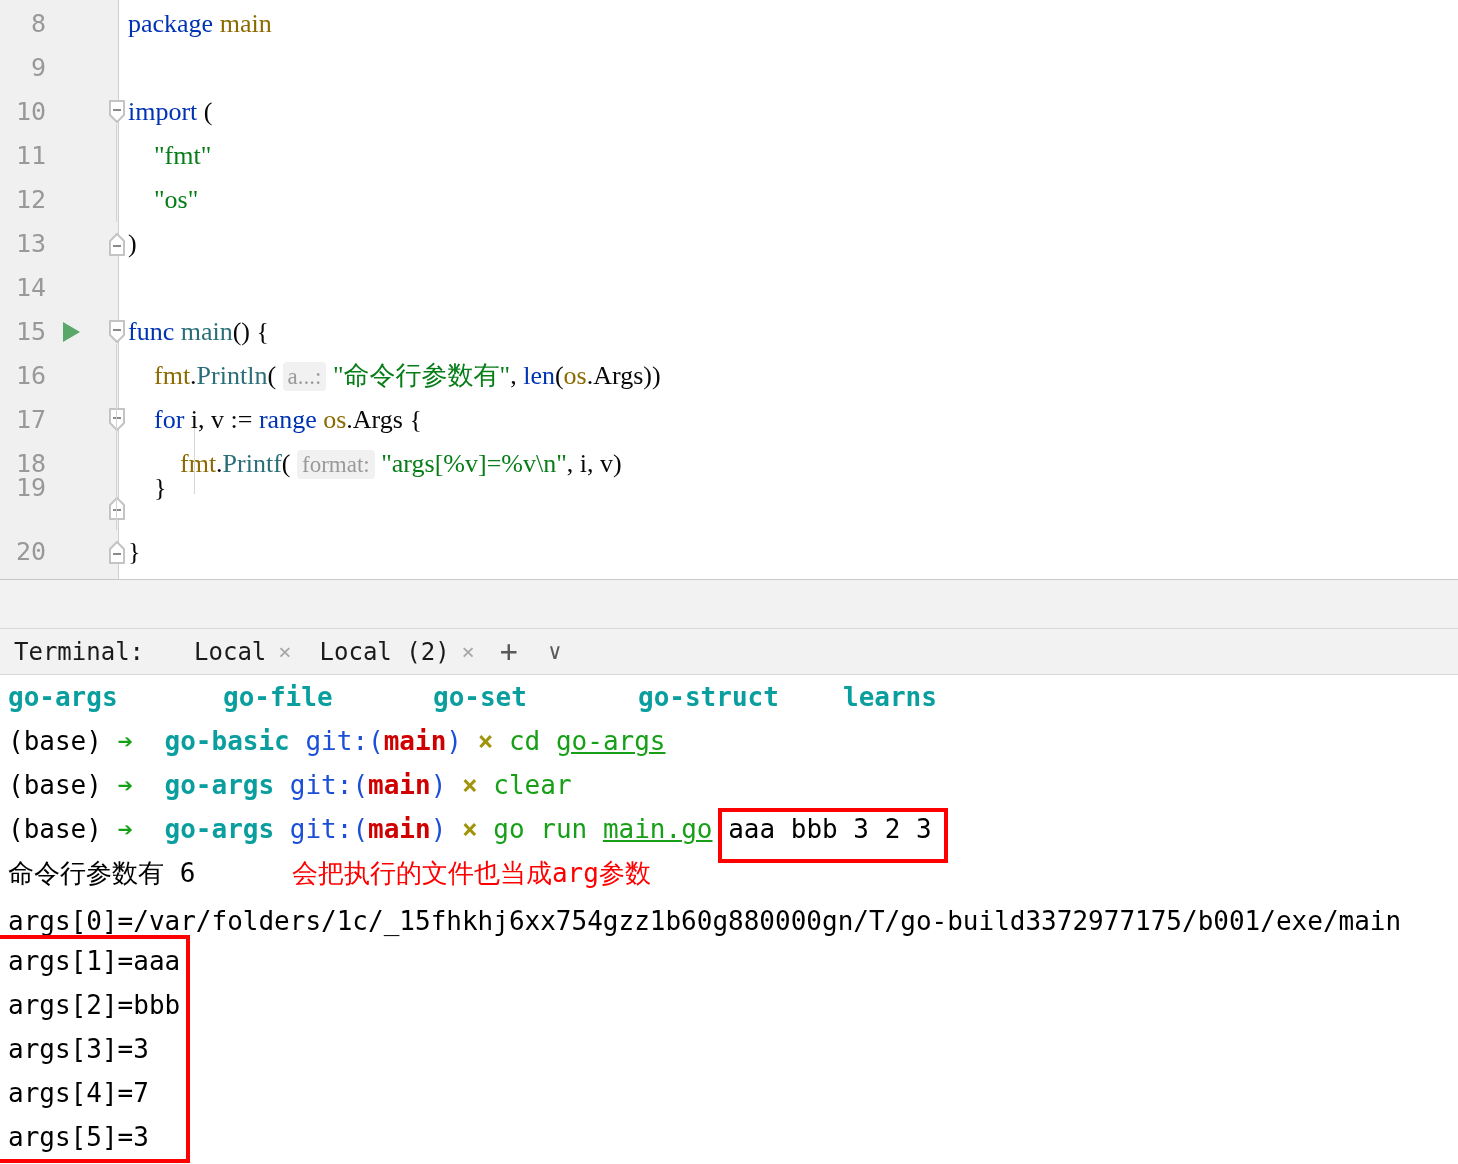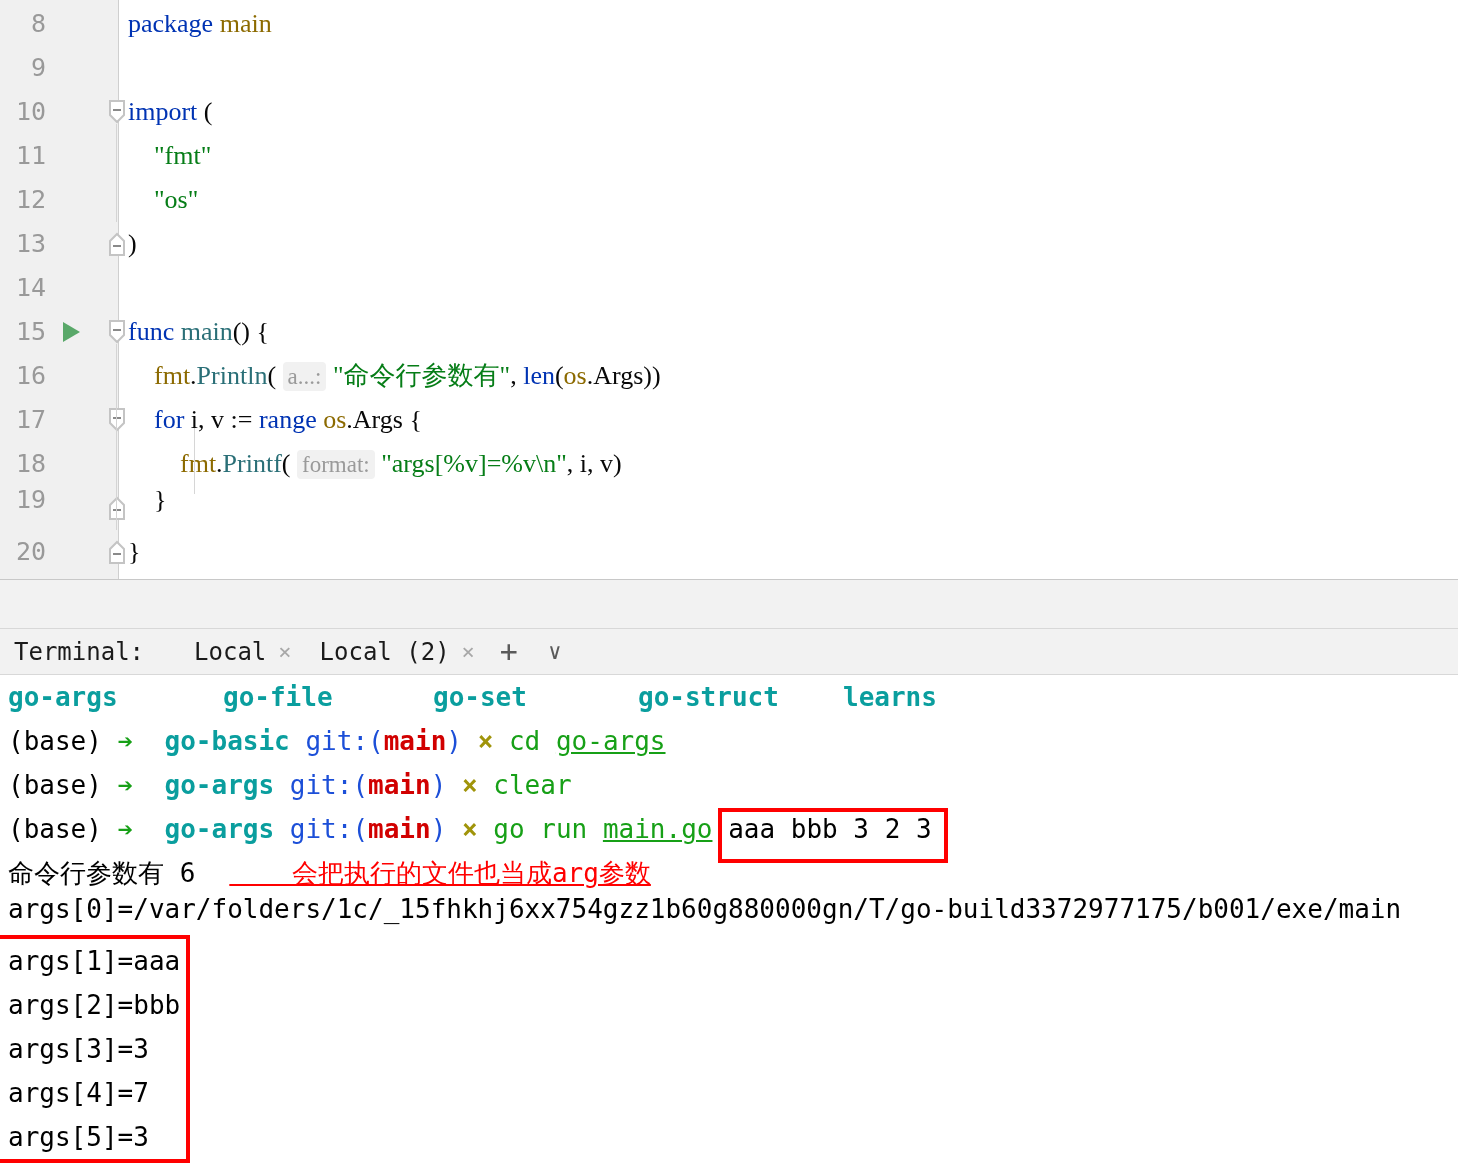--- a/index.html
+++ b/index.html
@@ -190,21 +190,21 @@
   }
   .t-dir    { color: #0a9e9e; font-weight: bold; }
   .t-teal   { color: #0a9e9e; font-weight: bold; }
   .t-arrow  { color: #17a017; font-weight: bold; }
   .t-blue   { color: #1c4fd8; font-weight: normal; }
   .t-red    { color: #d10000; font-weight: bold; }
   .t-yellow { color: #a0940a; font-weight: bold; }
   .t-green  { color: #17a017; }
   .t-black  { color: #000000; }
   .t-under  { text-decoration: underline; }
-  .t-note   { color: #ff0000; text-decoration: underline; }
+  .t-note   { color: #ff0000; }
 
   .redbox {
     position: absolute;
     border: 4px solid #ff0000;
     box-sizing: border-box;
     pointer-events: none;
   }
 </style>
 </head>
 <body>
@@ -237,21 +237,21 @@
           <path d="M4,2 H18 V16 L11,23 L4,16 Z" fill="#ffffff" stroke="#c4c4c4" stroke-width="2"></path>
           <rect x="7" y="10" width="8" height="2" fill="#8a8a8a"></rect>
         </svg></div>
       <div class="code-line" style="top: 354px;"><span class="lineno">16</span><span class="code-text"><span class="plain">    </span><span class="pkg">fmt</span><span class="plain">.</span><span class="fn">Println</span><span class="plain">( </span><span class="hint">a...:</span><span class="plain"> </span><span class="str">"命令行参数有"</span><span class="plain">, </span><span class="kw">len</span><span class="plain">(</span><span class="pkg">os</span><span class="plain">.Args))</span></span></div>
       <div class="code-line" style="top: 398px;"><span class="lineno">17</span><span class="code-text"><span class="plain">    </span><span class="kw">for</span><span class="plain"> i, v := </span><span class="kw">range</span><span class="plain"> </span><span class="pkg">os</span><span class="plain">.Args {</span></span></div>
       <div class="fold-marker" style="top: 407px;"><svg width="22" height="26" viewBox="0 0 22 26">
           <path d="M4,2 H18 V16 L11,23 L4,16 Z" fill="#ffffff" stroke="#c4c4c4" stroke-width="2"></path>
           <rect x="7" y="10" width="8" height="2" fill="#8a8a8a"></rect>
         </svg></div>
       <div class="code-line" style="top: 442px;"><span class="lineno">18</span><span class="code-text"><span class="plain">        </span><span class="pkg">fmt</span><span class="plain">.</span><span class="fn">Printf</span><span class="plain">( </span><span class="hint">format:</span><span class="plain"> </span><span class="str">"args[%v]=%v\n"</span><span class="plain">, i, v)</span></span></div>
-      <div class="code-line" style="top: 478px;"><span class="lineno">19</span><span class="code-text"><span class="plain">    }</span></span></div>
+      <div class="code-line" style="top: 466px;"><span class="lineno">19</span><span class="code-text"><span class="plain">    }</span></span></div>
       <div class="fold-marker" style="top: 495px;"><svg width="22" height="26" viewBox="0 0 22 26">
           <path d="M4,24 H18 V10 L11,3 L4,10 Z" fill="#ffffff" stroke="#c4c4c4" stroke-width="2"></path>
           <rect x="7" y="14" width="8" height="2" fill="#8a8a8a"></rect>
         </svg></div>
       <div class="code-line" style="top: 530px;"><span class="lineno">20</span><span class="code-text"><span class="plain">}</span></span></div>
       <div class="fold-marker" style="top: 539px;"><svg width="22" height="26" viewBox="0 0 22 26">
           <path d="M4,24 H18 V10 L11,3 L4,10 Z" fill="#ffffff" stroke="#c4c4c4" stroke-width="2"></path>
           <rect x="7" y="14" width="8" height="2" fill="#8a8a8a"></rect>
         </svg></div>
       <div class="guide-line" style="left: 116px; top: 124px; height: 98px;"></div>
@@ -277,21 +277,21 @@
   <div class="tab-btn chev">∨</div>
 </div>
 
 <div id="term-body">
   <div id="term-lines">
       <div class="tline" style="top: 0px; left: 8px; position: absolute; height: 44px;"><span class="t-dir" style="position: absolute; left: 0px;">go-args</span><span class="t-dir" style="position: absolute; left: 215px;">go-file</span><span class="t-dir" style="position: absolute; left: 425px;">go-set</span><span class="t-dir" style="position: absolute; left: 630px;">go-struct</span><span class="t-dir" style="position: absolute; left: 835px;">learns</span></div>
       <div class="tline" style="top: 44px; left: 8px;"><span class="t-black">(base) </span><span class="t-arrow">➔</span><span class="t-black">  </span><span class="t-teal">go-basic </span><span class="t-blue">git:</span><span class="t-blue">(</span><span class="t-red">main</span><span class="t-blue">)</span><span class="t-black"> </span><span class="t-yellow">×</span><span class="t-black"> </span><span class="t-green">cd</span><span class="t-black"> </span><span class="t-green t-under">go-args</span></div>
       <div class="tline" style="top: 88px; left: 8px;"><span class="t-black">(base) </span><span class="t-arrow">➔</span><span class="t-black">  </span><span class="t-teal">go-args </span><span class="t-blue">git:</span><span class="t-blue">(</span><span class="t-red">main</span><span class="t-blue">)</span><span class="t-black"> </span><span class="t-yellow">×</span><span class="t-black"> </span><span class="t-green">clear</span></div>
       <div class="tline" style="top: 132px; left: 8px;"><span class="t-black">(base) </span><span class="t-arrow">➔</span><span class="t-black">  </span><span class="t-teal">go-args </span><span class="t-blue">git:</span><span class="t-blue">(</span><span class="t-red">main</span><span class="t-blue">)</span><span class="t-black"> </span><span class="t-yellow">×</span><span class="t-black"> </span><span class="t-green">go run</span><span class="t-black"> </span><span class="t-green t-under">main.go</span><span class="t-black"> </span><span class="t-black" id="extra-args-2">aaa bbb 3 2 3</span></div>
       <div class="tline" style="top: 176px; left: 8px;"><span class="t-black">命令行参数有 6</span><span class="t-note" style="margin-left: 34px;">    会把执行的文件也当成arg参数</span></div>
-      <div class="tline" style="top: 212px; left: 8px;"><span class="t-black">args[0]=/var/folders/1c/_15fhkhj6xx754gzz1b60g880000gn/T/go-build3372977175/b001/exe/main</span></div>
+      <div class="tline" style="top: 224px; left: 8px;"><span class="t-black">args[0]=/var/folders/1c/_15fhkhj6xx754gzz1b60g880000gn/T/go-build3372977175/b001/exe/main</span></div>
       <div class="tline" style="top: 264px; left: 8px;"><span class="t-black">args[1]=aaa</span></div>
       <div class="tline" style="top: 308px; left: 8px;"><span class="t-black">args[2]=bbb</span></div>
       <div class="tline" style="top: 352px; left: 8px;"><span class="t-black">args[3]=3</span></div>
       <div class="tline" style="top: 396px; left: 8px;"><span class="t-black">args[4]=7</span></div>
       <div class="tline" style="top: 440px; left: 8px;"><span class="t-black">args[5]=3</span></div>
       <div class="redbox" style="left: 718.125px; top: 133px; width: 229.5px; height: 55px;"></div>
       <div class="redbox" style="left: -4px; top: 260px; width: 194px; height: 228px;"></div>
     </div>
 </div>
 

